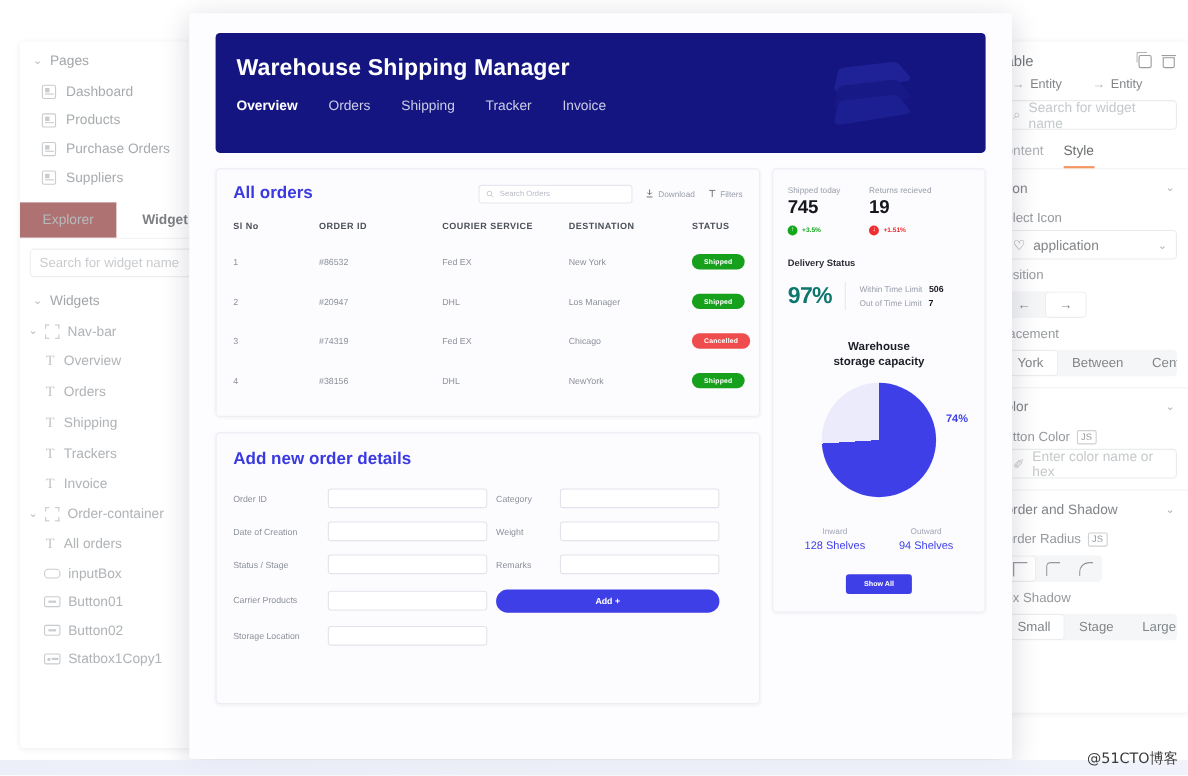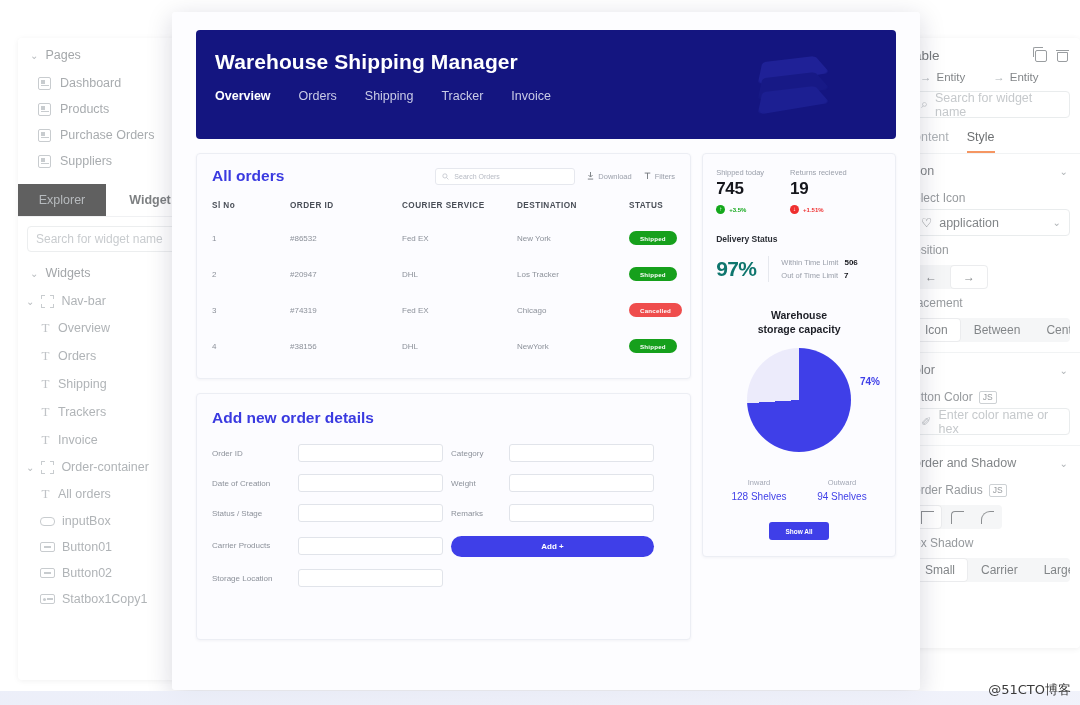--- a/index.html
+++ b/index.html
@@ -55,21 +55,21 @@
   }
   .pg-icon::after {
     content:""; position:absolute; left:1.5px; top:7.5px; right:1.5px; height:1.3px;
     background:#a8adb2;
   }
   .tabs-row {
     display: flex; margin-top: 10px; border-bottom: 1px solid #e8eaec;
   }
   .ed-tab {
     flex: 1; text-align: center; padding: 9px 4px;
-    font-size: 12.5px; color: #8b9196; background: #000000;
+    font-size: 12.5px; color: #8b9196; background: #7f1d1d;
   }
   .ed-tab.active { background: #ffffff; color: #2f3336; font-weight: bold; }
   .ed-search {
     margin: 9px 9px 4px 9px; height: 26px;
     border: 1px solid #e1e4e6; border-radius: 4px;
     display: flex; align-items: center; padding: 0 8px;
     font-size: 12px; color: #a8adb2; gap: 6px;
   }
   .tree-row {
     display: flex; align-items: center; gap: 7px;
@@ -453,21 +453,21 @@
       <span style="flex:1">application</span>
       <span class="chev">⌄</span>
     </div>
     <div class="rp-label">osition</div>
     <div class="seg">
       <span class="seg-item">←</span>
       <span class="seg-item active">→</span>
     </div>
     <div class="rp-label">lacement</div>
     <div class="seg seg-wide">
-      <span class="seg-item active">Icon</span>
+      <span class="seg-item active">York</span>
       <span class="seg-item">Between</span>
       <span class="seg-item">Center</span>
     </div>
 
     <div class="rp-div"></div>
     <div class="rp-group">
       <span>olor</span>
       <span class="chev">⌄</span>
     </div>
     <div class="rp-label">
@@ -495,21 +495,21 @@
       <span class="radius-box">
           <span class="g"></span>
         </span>
       <span class="radius-box">
           <span class="g"></span>
         </span>
     </div>
     <div class="rp-label">ox Shadow</div>
     <div class="seg seg-wide">
       <span class="seg-item active">Small</span>
-      <span class="seg-item">Carrier</span>
+      <span class="seg-item">Stage</span>
       <span class="seg-item">Large</span>
     </div>
   </div>
 </div>
 
 <div class="canvas">
 
   <div class="app-header">
     <div class="app-title">Warehouse Shipping Manager</div>
     <div class="app-nav">
@@ -572,21 +572,21 @@
               <td>1</td>
               <td>#86532</td>
               <td>Fed EX</td>
               <td>New York</td>
               <td><span class="badge shipped">Shipped</span></td>
             </tr>
             <tr>
               <td>2</td>
               <td>#20947</td>
               <td>DHL</td>
-              <td>Los Tracker</td>
+              <td>Los Manager</td>
               <td><span class="badge shipped">Shipped</span></td>
             </tr>
             <tr>
               <td>3</td>
               <td>#74319</td>
               <td>Fed EX</td>
               <td>Chicago</td>
               <td><span class="badge cancelled">Cancelled</span></td>
             </tr>
             <tr>

